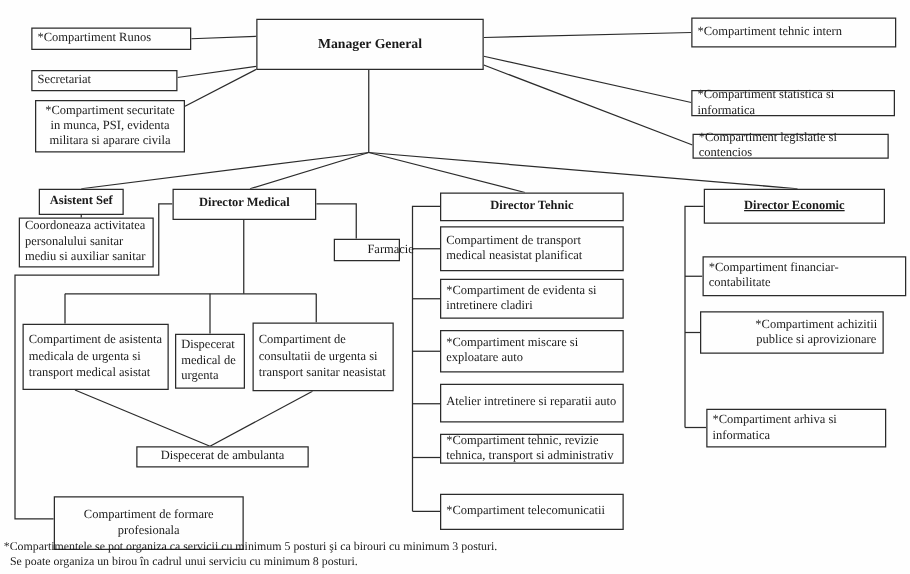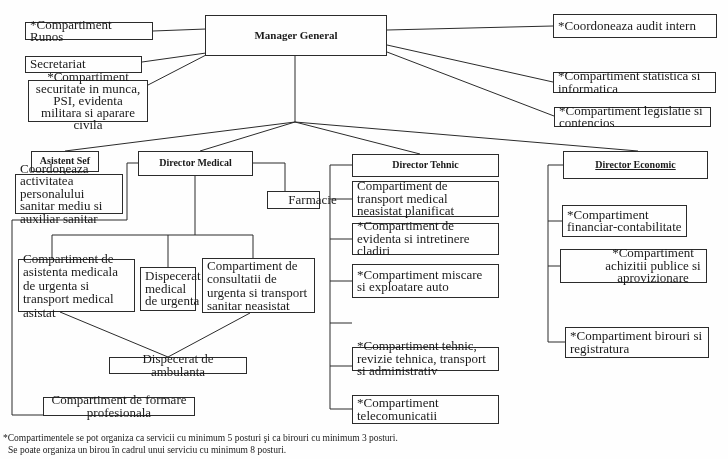--- a/index.html
+++ b/index.html
@@ -5,21 +5,21 @@
   html,body{margin:0;padding:0;background:#ffffff;}
   #canvas{
     position:relative;width:728px;height:459px;background:#fefefe;
     font-family:"Liberation Serif","DejaVu Serif",serif;color:#1a1a1a;overflow:hidden;
   }
   #wires{position:absolute;left:0;top:0;width:728px;height:459px;}
   #wires path{fill:none;stroke:#2b2b2b;stroke-width:1;}
   .box{
     position:absolute;border:1px solid #2b2b2b;background:#fefefe;
     display:flex;align-items:center;box-sizing:border-box;
-    font-size:13px;line-height:12.5px;padding:1px 4px;
+    font-size:10px;line-height:12.5px;padding:1px 4px;
   }
   .left{justify-content:flex-start;text-align:left;}
   .center{justify-content:center;text-align:center;}
   .bold{font-weight:bold;}
   
   .b-manager{left:205px;top:15px;width:182px;height:41px;border-width:1.5px;font-size:11px;}
   .b-runos{left:25px;top:22px;width:128px;height:18px;}
   .b-secretariat{left:25px;top:56px;width:117px;height:17px;}
   .b-securitate{left:28px;top:80px;width:120px;height:42px;line-height:12px;}
   .b-audit{left:553px;top:14px;width:164px;height:24px;}
@@ -30,30 +30,30 @@
   .b-coordoneaza{left:15px;top:174px;width:108px;height:40px;}
   .b-dirmedical{left:138px;top:151px;width:115px;height:25px;font-size:10px;}
   .b-dirtehnic{left:352px;top:154px;width:147px;height:23px;font-size:10px;}
   .b-direconomic{left:563px;top:151px;width:145px;height:28px;font-size:10px;text-decoration:underline;}
   .b-farmacie{left:267px;top:191px;width:53px;height:18px;padding-left:42px;}
   
   .b-asistenta{left:18px;top:259px;width:117px;height:53px;line-height:13.5px;}
   .b-dispecerat{left:140px;top:267px;width:56px;height:44px;line-height:12.5px;}
   .b-consultatii{left:202px;top:258px;width:113px;height:55px;line-height:13.5px;}
   .b-substatii{left:109px;top:357px;width:138px;height:17px;}
-  .b-formare{left:43px;top:397px;width:152px;height:19px;}
+  .b-formare{left:43px;top:397px;width:152px;height:43px;}
   
   .b-t0{left:352px;top:181px;width:147px;height:36px;}
   .b-t1{left:352px;top:223px;width:147px;height:32px;}
   .b-t2{left:352px;top:264px;width:147px;height:34px;}
   .b-t3{left:352px;top:307px;width:147px;height:31px;}
   .b-t4{left:352px;top:347px;width:147px;height:24px;}
   .b-t5{left:352px;top:395px;width:147px;height:29px;}
   
-  .b-e0{left:562px;top:205px;width:125px;height:32px;}
+  .b-e0{left:562px;top:205px;width:163px;height:32px;}
   .b-e1{left:560px;top:249px;width:147px;height:34px;padding-left:43px;}
   .b-e2{left:565px;top:327px;width:144px;height:31px;}
   
   .footnote{position:absolute;left:3px;top:433px;font-size:9.5px;line-height:11.5px;}
   .footnote .l2{padding-left:5px;}
 </style>
 </head>
 <body>
 
 <div id="canvas">
@@ -104,45 +104,46 @@
       <path d="M548,342 L565,342"></path>
     </g>
   </svg>
 
   <div class="box center bold b-manager">Manager General</div>
 
   <div class="box left b-runos">*Compartiment Runos</div>
   <div class="box left b-secretariat">Secretariat</div>
   <div class="box center b-securitate">*Compartiment securitate in munca, PSI, evidenta militara si aparare civila</div>
 
-  <div class="box left b-audit">*Coordoneaza audit intern</div>
+  <div class="box left b-audit">*Compartiment tehnic intern</div>
   <div class="box left b-statistica">*Compartiment statistica si informatica</div>
   <div class="box left b-legislatie">*Compartiment legislatie si contencios</div>
 
   <div class="box center bold b-asistent">Asistent Sef</div>
   <div class="box left b-coordoneaza">Coordoneaza activitatea personalului sanitar mediu si auxiliar sanitar</div>
   <div class="box center bold b-dirmedical">Director Medical</div>
   <div class="box center bold b-dirtehnic">Director Tehnic</div>
   <div class="box center bold b-direconomic">Director Economic</div>
   <div class="box center b-farmacie">Farmacie</div>
 
   <div class="box left b-asistenta">Compartiment de asistenta medicala de urgenta si transport medical asistat</div>
   <div class="box left b-dispecerat">Dispecerat medical de urgenta</div>
   <div class="box left b-consultatii">Compartiment de consultatii de urgenta si transport sanitar neasistat</div>
   <div class="box center b-substatii">Dispecerat de ambulanta</div>
   <div class="box center b-formare">Compartiment de formare profesionala</div>
 
   <div class="box left b-t0">Compartiment de transport medical neasistat planificat</div>
   <div class="box left b-t1">*Compartiment de evidenta si intretinere cladiri</div>
   <div class="box left b-t2">*Compartiment miscare si exploatare auto</div>
+  <div class="box left b-t3">Atelier intretinere si reparatii auto</div>
   <div class="box left b-t4">*Compartiment tehnic, revizie tehnica, transport si administrativ</div>
   <div class="box left b-t5">*Compartiment telecomunicatii</div>
 
   <div class="box left b-e0">*Compartiment financiar-contabilitate</div>
   <div class="box center b-e1">*Compartiment achizitii publice si aprovizionare</div>
-  <div class="box left b-e2">*Compartiment birouri si registratura</div>
+  <div class="box left b-e2">*Compartiment arhiva si informatica</div>
 
   <div class="footnote">
     <div class="l1">*Compartimentele se pot organiza ca servicii cu minimum 5 posturi şi ca birouri cu minimum 3 posturi.</div>
     <div class="l2">Se poate organiza un birou în cadrul unui serviciu cu minimum 8 posturi.</div>
   </div>
 
 </div>
 
 </body></html>

